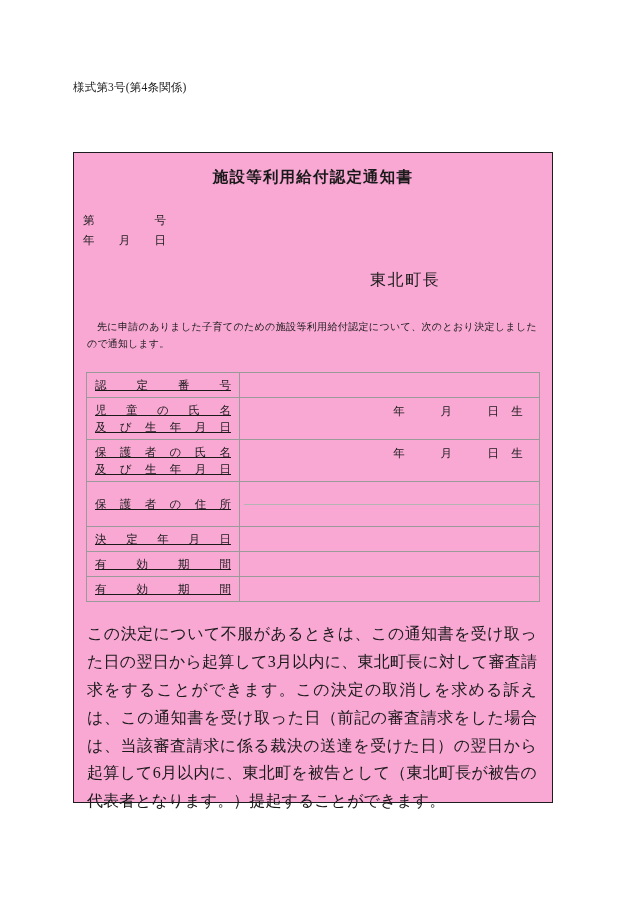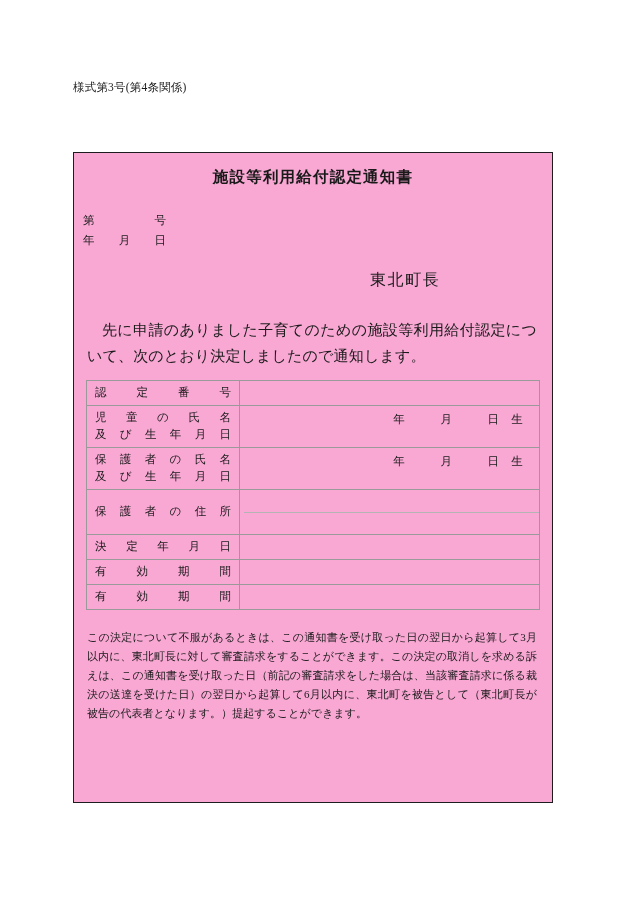--- a/index.html
+++ b/index.html
@@ -76,34 +76,35 @@
     padding-left: 287px;
     font-size: 16px;
     letter-spacing: 1.6px;
     white-space: nowrap;
   }
 
   
   .intro {
     margin-top: 27px;
     padding: 0 6px 0 4px;
-    font-size: 15px;
+    font-size: 10px;
     line-height: 1.72;
     text-align: justify;
     text-indent: 1em;
     letter-spacing: 0.15px;
   }
 
   
   .data-table {
-    margin: 10px auto 0 auto;
+    margin: 20px auto 0 auto;
     width: 454px;
     border-collapse: collapse;
     table-layout: fixed;
     font-size: 11.5px;
+    text-decoration: underline;
   }
   .data-table td {
     border: 0.8px solid #9a9a9a;
     padding: 0;
     vertical-align: middle;
   }
   .lbl-cell {
     width: 152px;
     text-align: center;
     padding: 4px 10px;
@@ -142,21 +143,21 @@
     left: 4px;
     right: 0;
     top: 50%;
     border-top: 0.8px solid #b4b4b4;
   }
 
   
   .notice {
     margin-top: 18px;
     padding: 0 6px 0 4px;
-    font-size: 11px;
+    font-size: 16px;
     line-height: 1.74;
     text-align: justify;
     letter-spacing: 0.05px;
   }
 </style>
 </head>
 <body>
 
 <div class="form-no">様式第3号(第4条関係)</div>
 

